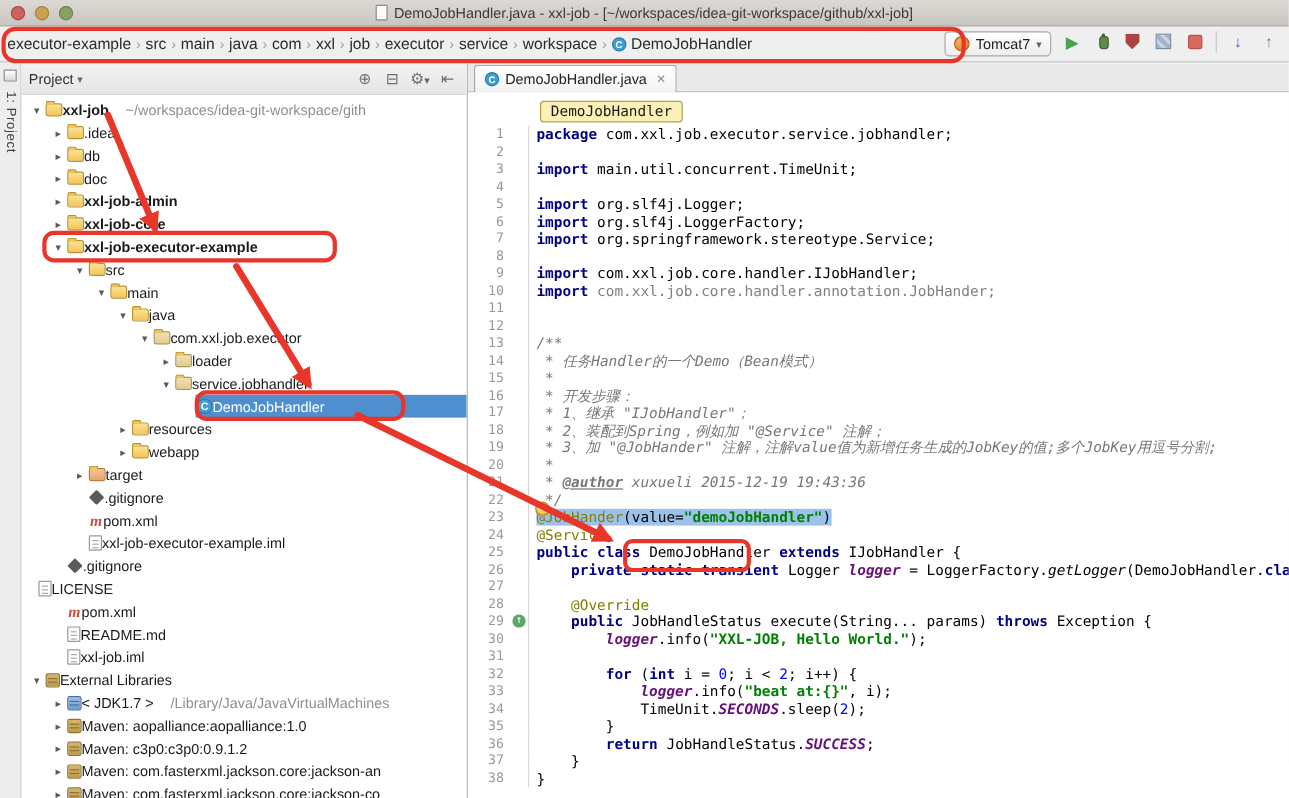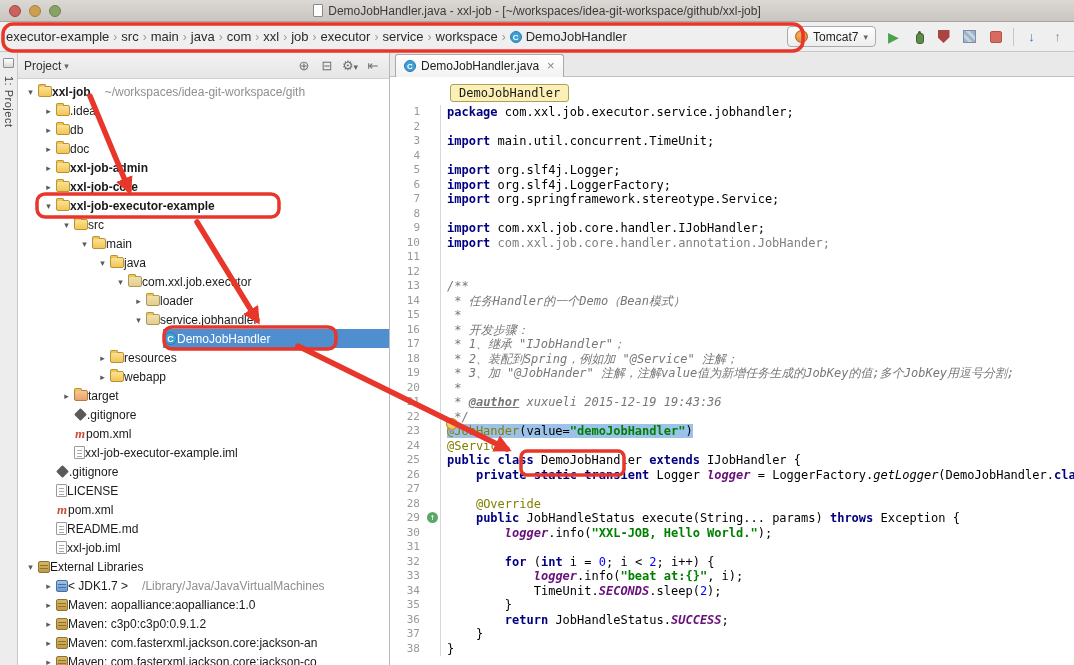--- a/index.html
+++ b/index.html
@@ -18,21 +18,21 @@
 .tl.yellow{background:#CBA04F;border:1px solid #A5823D}
 .tl.green{background:#87A364;border:1px solid #6C8450}
 .title{position:absolute;left:0;right:0;display:flex;justify-content:center;align-items:center;gap:5px;font-size:12px;color:#3A3A3A}
 .ticon{width:10px;height:13px;background:#FDFDFD;border:1px solid #8A8A8A;border-radius:1px;display:inline-block}
 
 
 .toolbar{height:30px;background:#EFEFEF;border-bottom:1px solid #C6C6C6;display:flex;align-items:center;justify-content:space-between;padding:0 8px 0 3px}
 .crumbs{display:flex;align-items:center;gap:0;white-space:nowrap;overflow:hidden}
 .crumb{padding:1px 3px;font-size:13px;color:#2B2B2B;display:inline-flex;align-items:center;gap:4px;border-radius:3px}
 .sep{color:#9B9B9B;font-size:12px;margin:0 1px}
-.run-controls{display:flex;align-items:center;gap:9px;flex:none}
+.run-controls{display:flex;gap:9px;flex:none}
 .run-config{display:flex;align-items:center;gap:5px;background:linear-gradient(#FFFFFF,#EDEDED);border:1px solid #ABABAB;border-radius:4px;height:21px;padding:0 7px;font-size:12px;color:#222}
 .tomcat{width:13px;height:13px;border-radius:50%;background:radial-gradient(circle at 35% 35%,#F2B05C,#DD7A2B);border:1px solid #B15F1E;display:inline-block}
 .dd{font-size:9px;color:#666}
 .tbtn{width:17px;height:17px;display:inline-flex;align-items:center;justify-content:center;position:relative}
 .play{color:#4AA34A;font-size:14px}
 .bug{width:15px;height:15px}
 .bug::before{content:"";position:absolute;left:5px;top:4px;width:6px;height:9px;background:#5E8C4A;border:1px solid #3F6330;border-radius:3px}
 .bug::after{content:"";position:absolute;left:6.5px;top:1.5px;width:3px;height:3px;background:#3F6330;border-radius:50%}
 .cov{width:12px;height:13px;background:#A94442;clip-path:polygon(0 0,100% 0,100% 55%,50% 100%,0 55%)}
 .dash{width:13px;height:13px;border:1px solid #7A8FA6;background:repeating-linear-gradient(45deg,#9FB4C8 0 3px,#C7D4E0 3px 6px)}
@@ -356,21 +356,21 @@
             <span class="tlabel">xxl-job-executor-example.iml</span>
           </span>
         </div>
         <div class="tree-row" style="padding-left: 24px;">
           <span class="arrow"></span>
           <span class="rowbg">
             <span class="ic git"></span>
             <span class="tlabel">.gitignore</span>
           </span>
         </div>
-        <div class="tree-row" style="padding-left: 24px;">
+        <div class="tree-row" style="">
           <span class="arrow"></span>
           <span class="rowbg">
             <span class="ic file"></span>
             <span class="tlabel">LICENSE</span>
           </span>
         </div>
         <div class="tree-row" style="padding-left: 24px;">
           <span class="arrow"></span>
           <span class="rowbg">
             <span class="ic maven">m</span>

